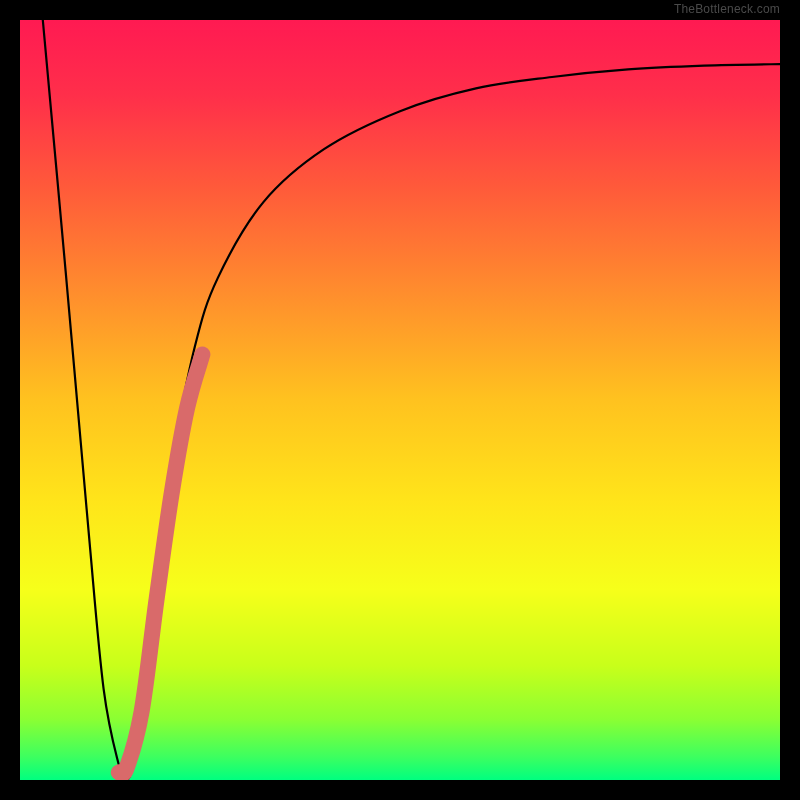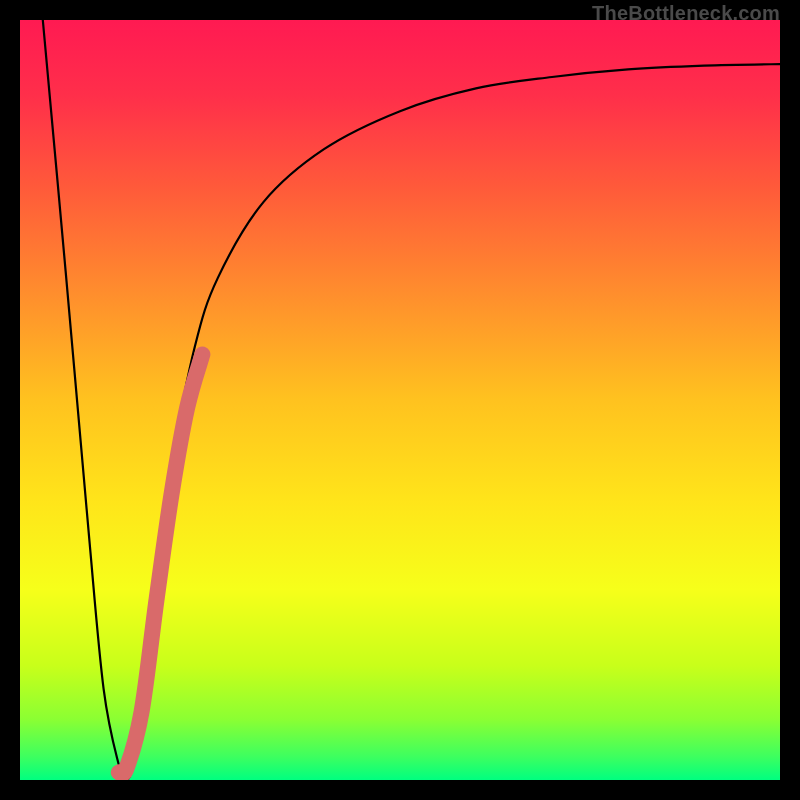--- a/index.html
+++ b/index.html
@@ -28,22 +28,22 @@
   }
   .gradient-bg {
     position: absolute;
     inset: 0;
   }
   .watermark {
     position: absolute;
     top: 2px;
     right: 20px;
     font-family: Arial, Helvetica, sans-serif;
-    font-size: 20px;
-    font-weight: 700;
+    font-size: 12px;
+    font-weight: 400;
     color: #4a4a4a;
     letter-spacing: 0.2px;
   }
   svg.curves {
     position: absolute;
     inset: 0;
     width: 100%;
     height: 100%;
   }
 </style>

